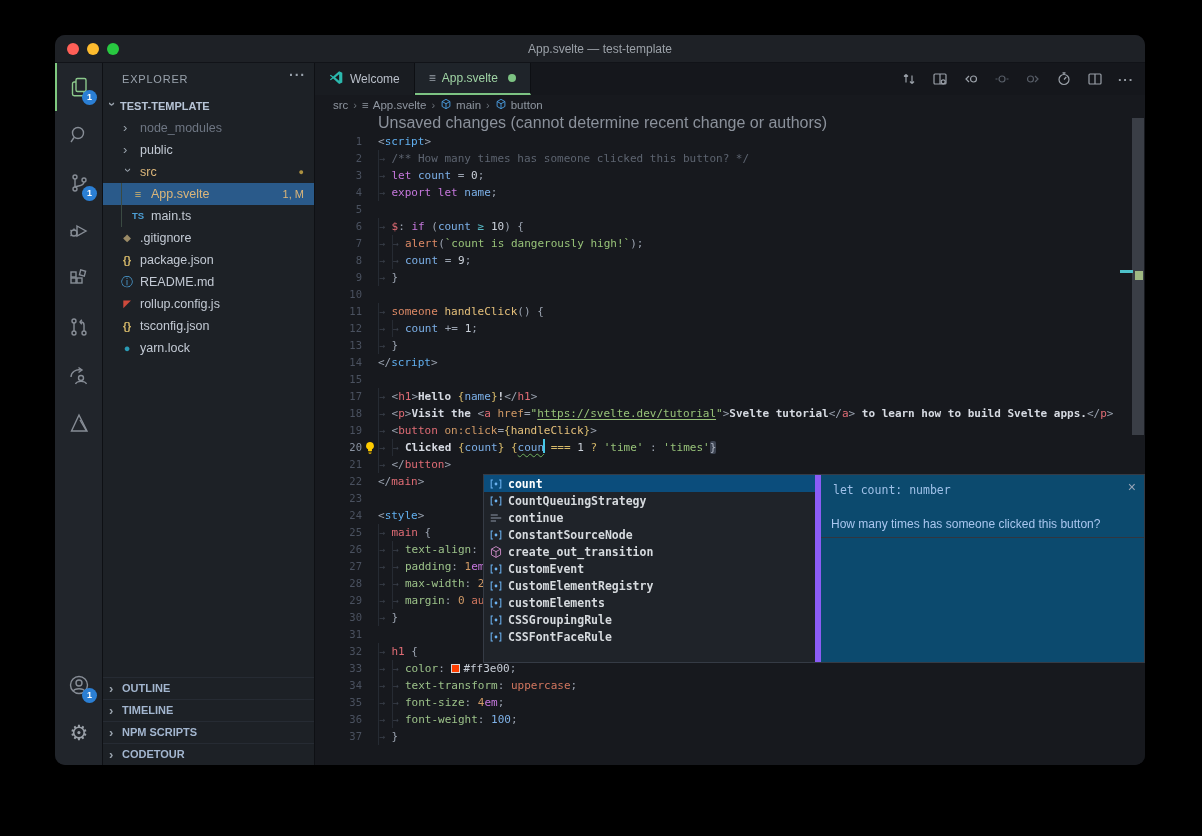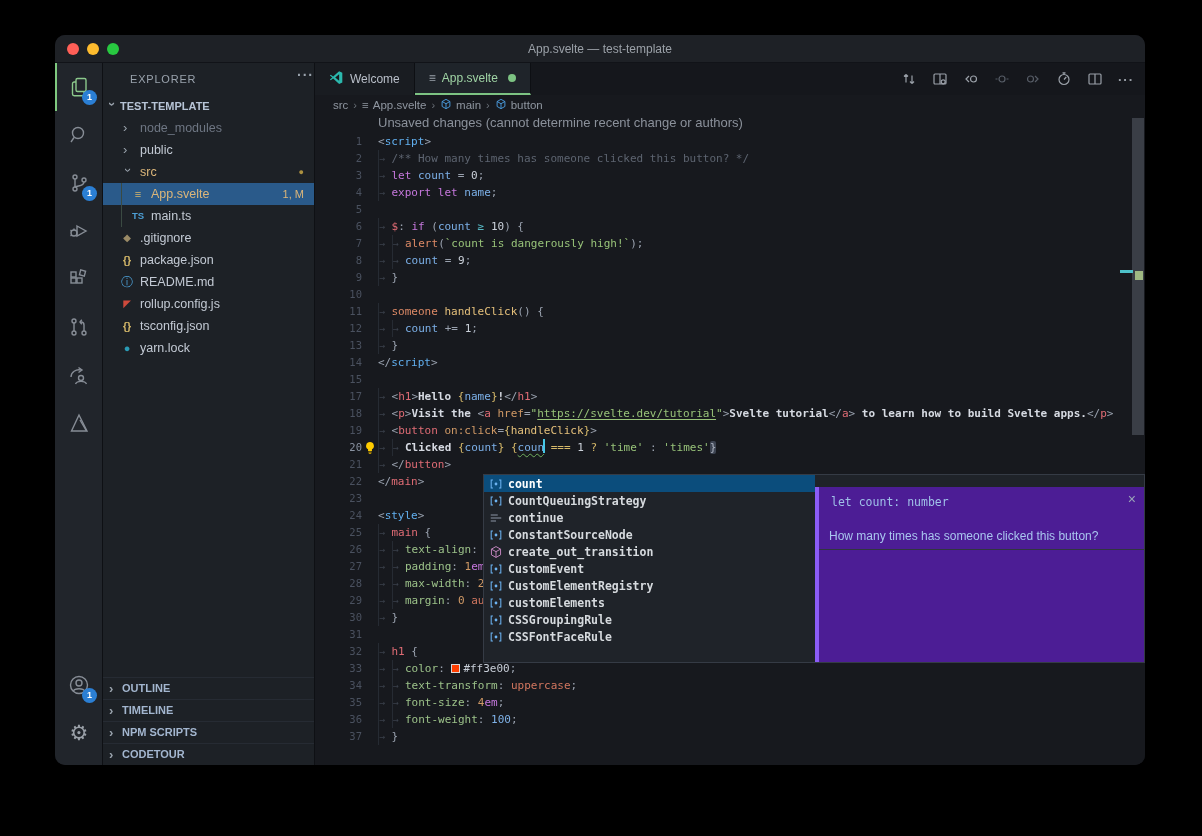--- a/index.html
+++ b/index.html
@@ -17,21 +17,21 @@
   .editor{position:absolute;left:260px;top:0;width:830px;height:100%;background:#17191e;}
   
   .act{position:relative;width:48px;height:48px;display:flex;align-items:center;justify-content:center;color:#878d96;}
   .act svg{stroke:#878d96;fill:none;stroke-width:1.4;}
   .act.active{border-left:2px solid #7fc97f;}
   .act.active svg{stroke:#8cc98c;}
   .badge{position:absolute;right:6px;bottom:6px;width:15px;height:15px;border-radius:50%;background:#2b7fd4;color:#fff;font-size:9px;font-weight:700;line-height:15px;text-align:center;}
   .act-bottom{position:absolute;bottom:8px;left:0;width:48px;}
   .gear-glyph{font-size:21px;color:#9aa0a8;font-family:"DejaVu Sans",sans-serif;}
   
-  .exp-header{position:absolute;top:0;left:12px;width:100%;height:32px;}
+  .exp-header{position:absolute;top:0;left:4px;width:100%;height:32px;}
   .exp-title{position:absolute;left:15px;top:10px;font-size:11px;letter-spacing:.8px;color:#9aa3ad;}
   .exp-more{position:absolute;right:12px;top:4px;color:#9aa3ad;font-size:14px;letter-spacing:1px;font-weight:700;}
   .root-row{position:absolute;top:32px;left:0;width:100%;height:22px;line-height:22px;color:#b7c4d6;font-weight:700;font-size:11px;}
   .root-row .chev{margin-left:4px;}
   #tree{position:absolute;top:54px;left:0;width:100%;}
   .trow{position:relative;height:22px;line-height:22px;display:flex;align-items:center;font-size:12.5px;color:#c3cad4;}
   .trow.sel{background:#2a5a8a;}
   .trow .lbl{white-space:nowrap;}
   .trow.dim .lbl{color:#6e7683;}
   .trow.mod .lbl{color:#dcb67a;}
@@ -55,21 +55,21 @@
   .ea{width:22px;height:22px;display:flex;align-items:center;justify-content:center;}
   .ea svg{stroke:#9aa0a8;fill:none;stroke-width:1.2;}
   .ea.dim svg{stroke:#565c66;}
   .ea-more{color:#9aa0a8;font-weight:700;letter-spacing:1px;font-size:13px;}
   
   .breadcrumbs{position:absolute;top:32px;left:0;width:100%;height:20px;display:flex;align-items:center;padding-left:18px;gap:5px;font-size:11.5px;color:#8f96a0;background:#17191e;}
   .bc-sep{color:#6a7078;font-size:11px;}
   .bc-item{display:flex;align-items:center;gap:4px;}
   
   .codearea{position:absolute;top:52px;left:0;right:0;bottom:0;font-family:"DejaVu Sans Mono",monospace;font-size:11px;}
-  .notice{height:18px;line-height:16px;margin-left:63px;color:#8b919b;font-size:13px;font-family:"Liberation Sans",sans-serif;}
+  .notice{height:18px;line-height:16px;margin-left:63px;color:#8b919b;font-size:16px;font-family:"Liberation Sans",sans-serif;}
   .line{display:flex;height:17px;line-height:17px;white-space:pre;}
   .ln{width:47px;text-align:right;color:#4a515f;font-size:10.5px;flex:none;}
   .ln.cur{color:#8a93a2;}
   .code{position:relative;margin-left:16px;flex:1;}
   .g{position:absolute;top:0;bottom:0;width:1px;background:#262b33;}
   .ta{position:absolute;top:0;color:#3a404b;font-size:10px;}
   .ct{display:inline-block;}
   .bulb{position:absolute;left:-14px;top:2px;width:12px;height:13px;}
   .c-pun{color:#9aa2af}.c-kw{color:#c678dd}.c-var{color:#7cb0e8}.c-num{color:#ccd2db}
   .c-str{color:#98c379}.c-strl{color:#98c379;text-decoration:underline;text-underline-offset:2px}
@@ -81,21 +81,21 @@
   .c-varsq{color:#7cb0e8;text-decoration:underline wavy #6fae5e;text-decoration-thickness:1px;text-underline-offset:2px}
   .c-bhl{color:#abb2bf;background:#3d4452;border-radius:2px}
   .c-swatch{display:inline-block;width:9px;height:9px;background:#ff3e00;border:1px solid #d8d8d8;margin:0 3px -1px 0;}
   .c-cursor{display:inline-block;width:2px;height:14px;background:#46c8e8;vertical-align:-2px;margin:0 -1px;}
   
   .suggest{position:absolute;left:168px;top:411px;width:662px;height:189px;display:flex;border:1px solid #353b45;background:#1f2329;}
   .sg-list{width:331px;height:100%;overflow:hidden;}
   .sg-row{display:flex;align-items:center;height:17px;padding-left:5px;gap:5px;font-family:"DejaVu Sans Mono",monospace;font-size:11.5px;font-weight:700;color:#d6dade;}
   .sg-row.sel{background:#0b4d7c;color:#fff;}
   .sg-ico{width:14px;height:14px;flex:none;display:flex;}
-  .sg-doc{position:relative;flex:1;background:#4c1d95;border-left:4px solid #8b5cf6;margin-top:12px;}
+  .sg-doc{position:relative;flex:1;background:#0c4a6e;border-left:6px solid #8b5cf6;}
   .sg-sig{position:absolute;left:12px;top:8px;font-family:"DejaVu Sans Mono",monospace;font-size:11.5px;color:#9fc0e8;}
   .sg-close{position:absolute;right:8px;top:4px;color:#9aa6b8;font-size:14px;}
   .sg-desc{position:absolute;left:10px;top:42px;font-size:12px;color:#a9c6ef;}
   .sg-hr{position:absolute;left:0;right:0;top:62px;height:1px;background:#31363f;}
   
   .ruler{position:absolute;right:0;top:52px;width:14px;bottom:0;}
   .thumb{position:absolute;left:1px;width:12px;top:3px;height:317px;background:#3a3e46;}
   .ov-teal{position:absolute;left:-11px;top:155px;width:13px;height:3px;background:#4ec1c9;}
   .ov-green{position:absolute;left:4px;top:156px;width:8px;height:9px;background:#9fb882;}
 </style>

